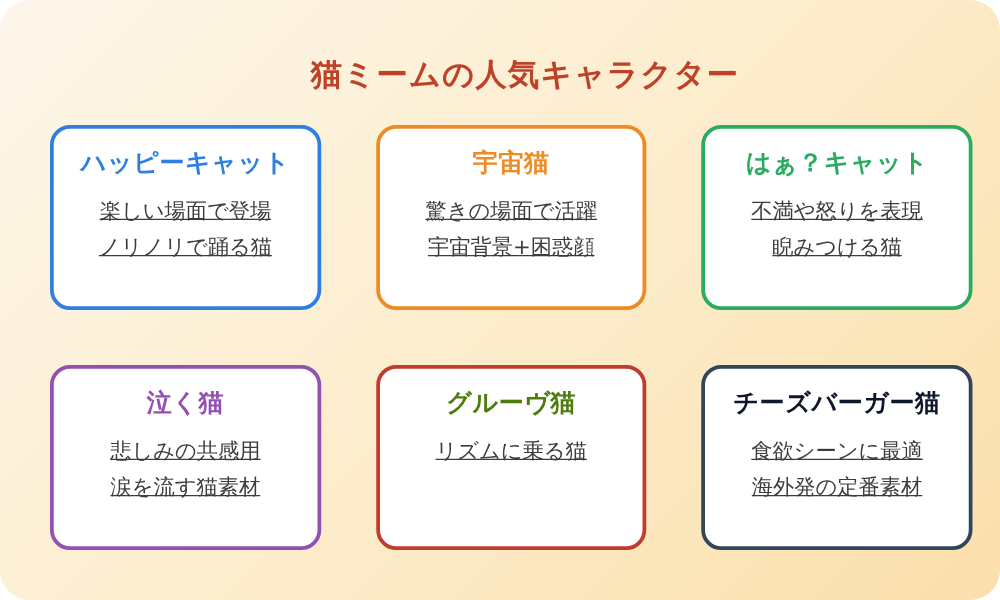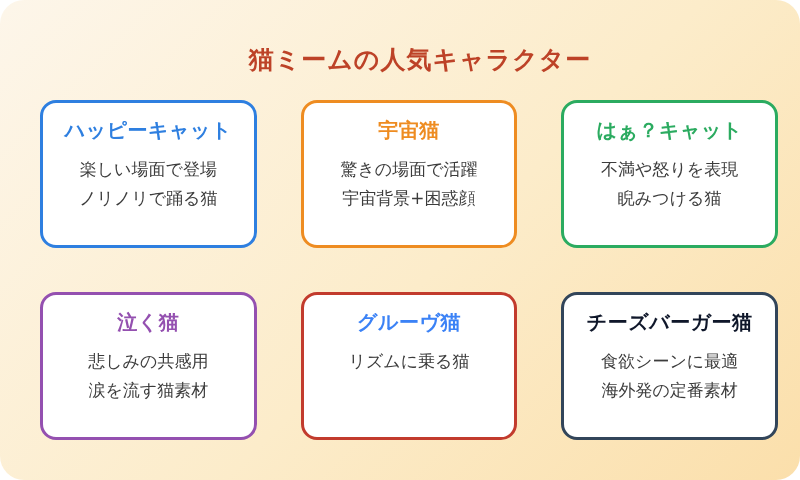--- a/index.html
+++ b/index.html
@@ -50,20 +50,21 @@
     font-size: 20px;
     font-weight: bold;
     margin: 0 0 11px 0;
     letter-spacing: 0.5px;
   }
   .card-line {
     font-size: 17px;
     color: #3c3c3c;
     line-height: 1.7;
     margin: 0;
+    text-decoration: underline;
   }
 </style>
 </head>
 <body>
 
 <div class="canvas">
 
   <h1 class="page-title" style="color: rgb(189, 66, 39); padding-left: 20px;">猫ミームの人気キャラクター</h1>
 
   <div class="card-grid">
@@ -86,21 +87,21 @@
       <p class="card-line">睨みつける猫</p>
     </div>
 
     <div class="card" style="border-color: rgb(148, 80, 176);">
       <h2 class="card-title" style="color: rgb(148, 80, 176);">泣く猫</h2>
       <p class="card-line">悲しみの共感用</p>
       <p class="card-line">涙を流す猫素材</p>
     </div>
 
     <div class="card" style="border-color: rgb(194, 59, 45);">
-      <h2 class="card-title" style="color: #3b82f6;">グルーヴ猫</h2>
+      <h2 class="card-title" style="color: #4d7c0f;">グルーヴ猫</h2>
       <p class="card-line">リズムに乗る猫</p>
     </div>
 
     <div class="card" style="border-color: rgb(50, 69, 90);">
       <h2 class="card-title" style="color: #0f172a;">チーズバーガー猫</h2>
       <p class="card-line">食欲シーンに最適</p>
       <p class="card-line">海外発の定番素材</p>
     </div>
 
   </div>

